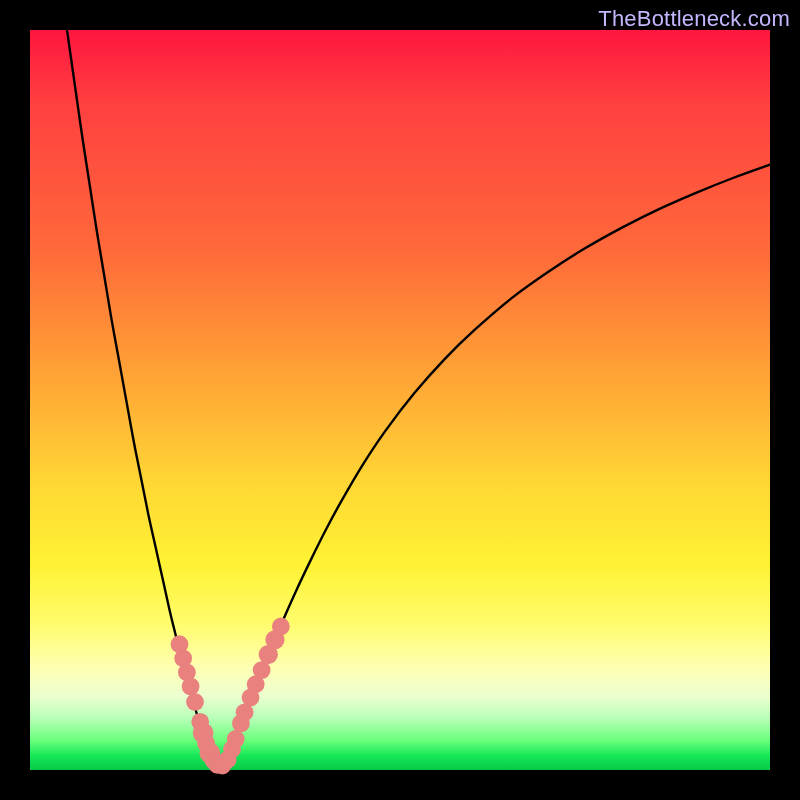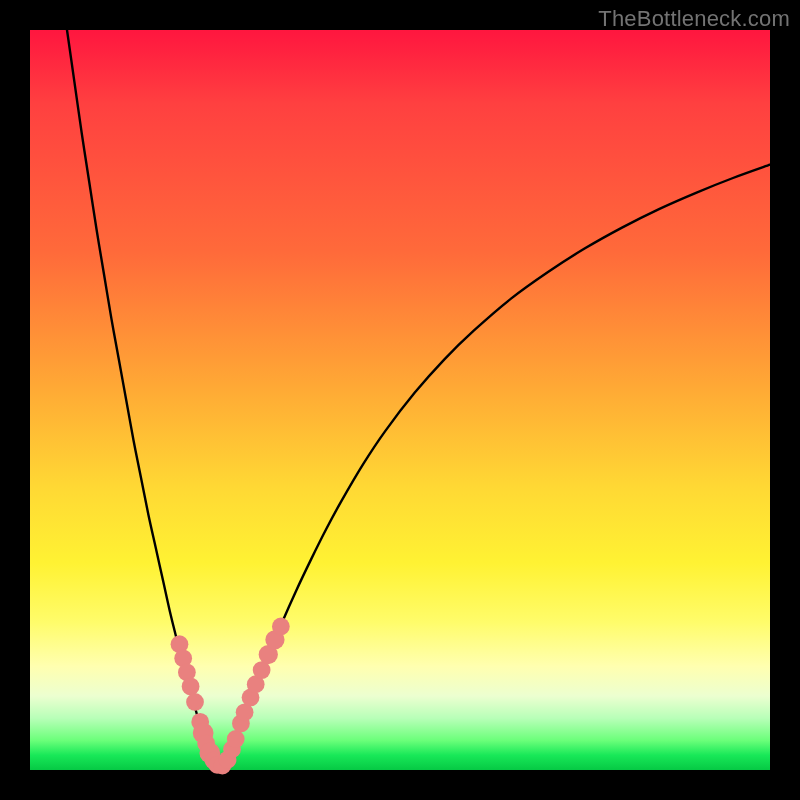--- a/index.html
+++ b/index.html
@@ -47,21 +47,21 @@
     left: 0;
     top: 0;
     width: 740px;
     height: 740px;
     overflow: visible;
   }
   .watermark {
     position: absolute;
     top: 6px;
     right: 10px;
-    color: #737373;
+    color: #c4b5fd;
     font-size: 22px;
     letter-spacing: 0.2px;
     user-select: none;
   }
 </style>
 </head>
 <body>
 
 <div class="frame">
   <div class="plot">

